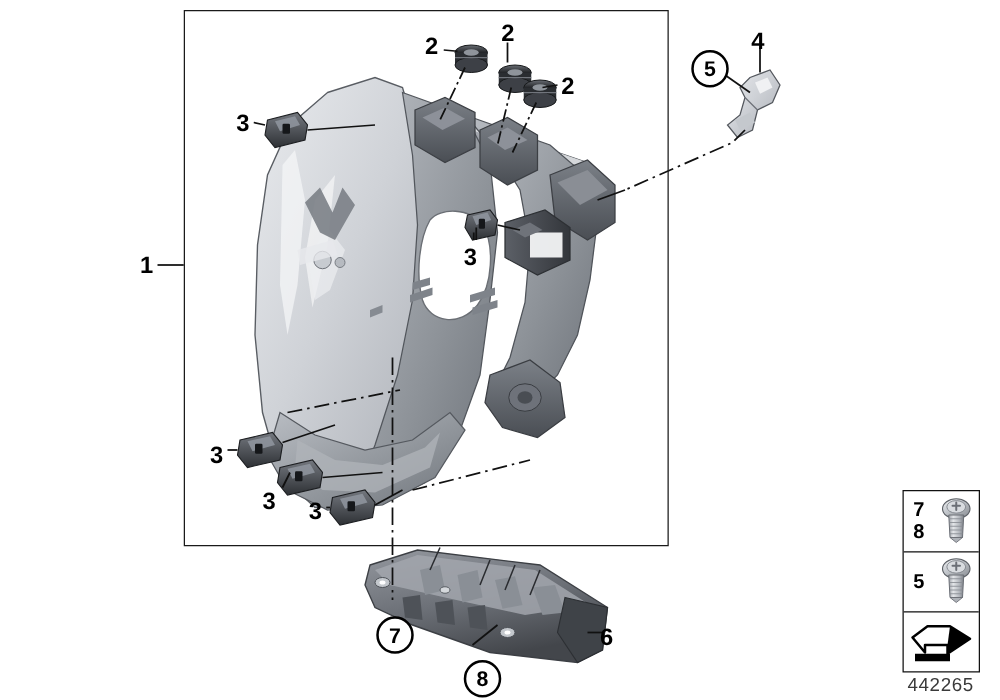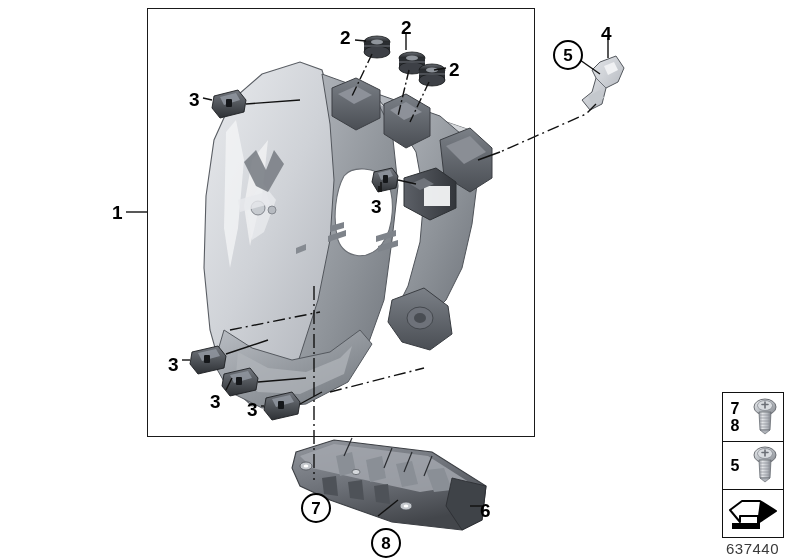--- a/index.html
+++ b/index.html
@@ -425,15 +425,15 @@
       <div class="legend-art">
         <svg width="54" height="36" viewBox="0 0 54 36">
           <path d="M4,14 L16,5 L34,5 L50,15 L32,27 L32,20 L14,20 L14,26 Z" fill="#ffffff" stroke="#000" stroke-width="2" stroke-linejoin="round"></path>
           <path d="M34,5 L50,15 L32,27 L32,20 Z" fill="#000"></path>
           <rect x="6" y="27" width="28" height="6" fill="#000"></rect>
         </svg>
       </div>
     </div>
   </div>
 
-  <div class="partnum" style="left:726px; top:540px;">637440</div>
+  <div class="partnum" style="left:726px; top:540px;">442265</div>
 
 </div>
 
 </body></html>

